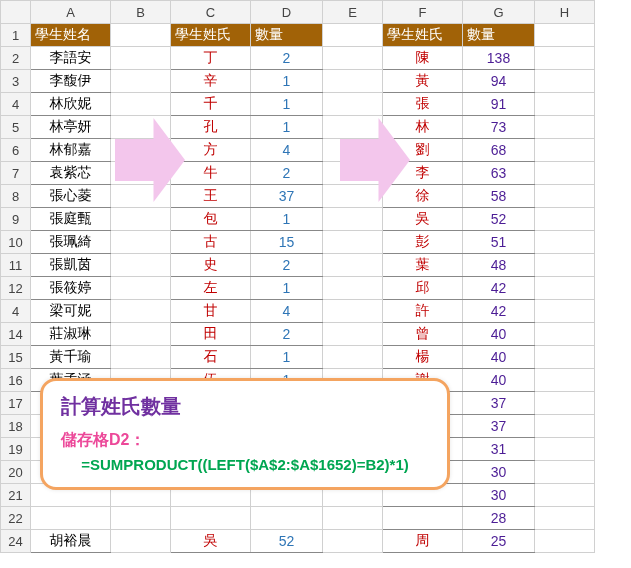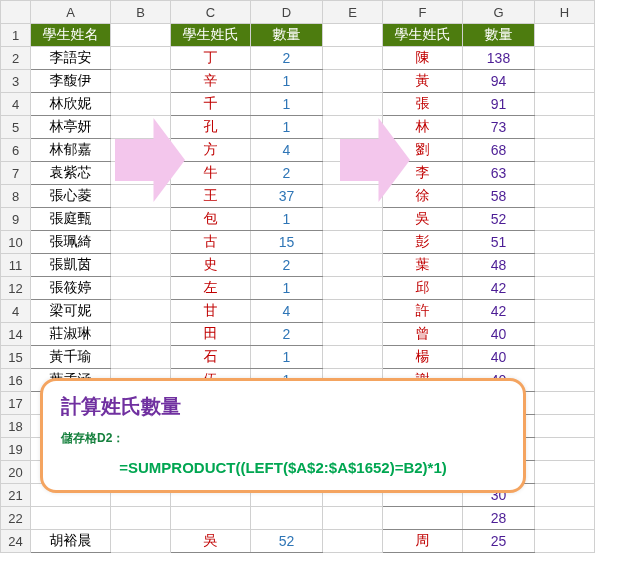--- a/index.html
+++ b/index.html
@@ -34,23 +34,23 @@
   .col-rownum { width: 30px; }
   .col-A { width: 80px; }
   .col-B { width: 60px; }
   .col-C { width: 80px; }
   .col-D { width: 72px; }
   .col-E { width: 60px; }
   .col-F { width: 80px; }
   .col-G { width: 72px; }
   .col-H { width: 60px; }
   .hdr-cell {
-    background: #4d7c0f;
+    background: #a16207;
     color: #fff;
-    text-align: center;
+    text-align: left;
     font-weight: bold;
   }
   .surname { color: #c00000; text-align: center; }
   .count-c { color: #2e75b6; text-align: center; }
   .count-g { color: #4c1d95; text-align: center; margin-left: 35px; }
   .name-cell { text-align: center; }
   .data-bb { border-bottom: 1px solid #888 !important; }
 
   .arrow {
     position: absolute;
@@ -59,39 +59,39 @@
     z-index: 2;
   }
   .arrow svg { width: 100%; height: 100%; }
   .arrow1 { top: 115px; left: 115px; }
   .arrow2 { top: 115px; left: 340px; }
 
   .callout {
     position: absolute;
     top: 378px;
     left: 40px;
-    width: 486px;
+    width: 410px;
     background: #fff;
     border: 3px solid #f4a460;
     border-radius: 16px;
     padding: 12px 18px 14px;
     z-index: 5;
     box-shadow: 0 0 4px rgba(0,0,0,0.1);
   }
   .callout .title {
     color: #7030a0;
     font-weight: bold;
     font-size: 20px;
     margin-bottom: 10px;
   }
   .callout .cellref {
-    color: #15803d;
+    color: #ec4899;
     font-weight: bold;
-    font-size: 12px;
-    margin-bottom: 12px;
+    font-size: 16px;
+    margin-bottom: 5px;
   }
   .callout .formula {
     color: #00a651;
     font-weight: bold;
     font-size: 15px;
     text-align: center;
   }
 </style>
 </head>
 <body>

